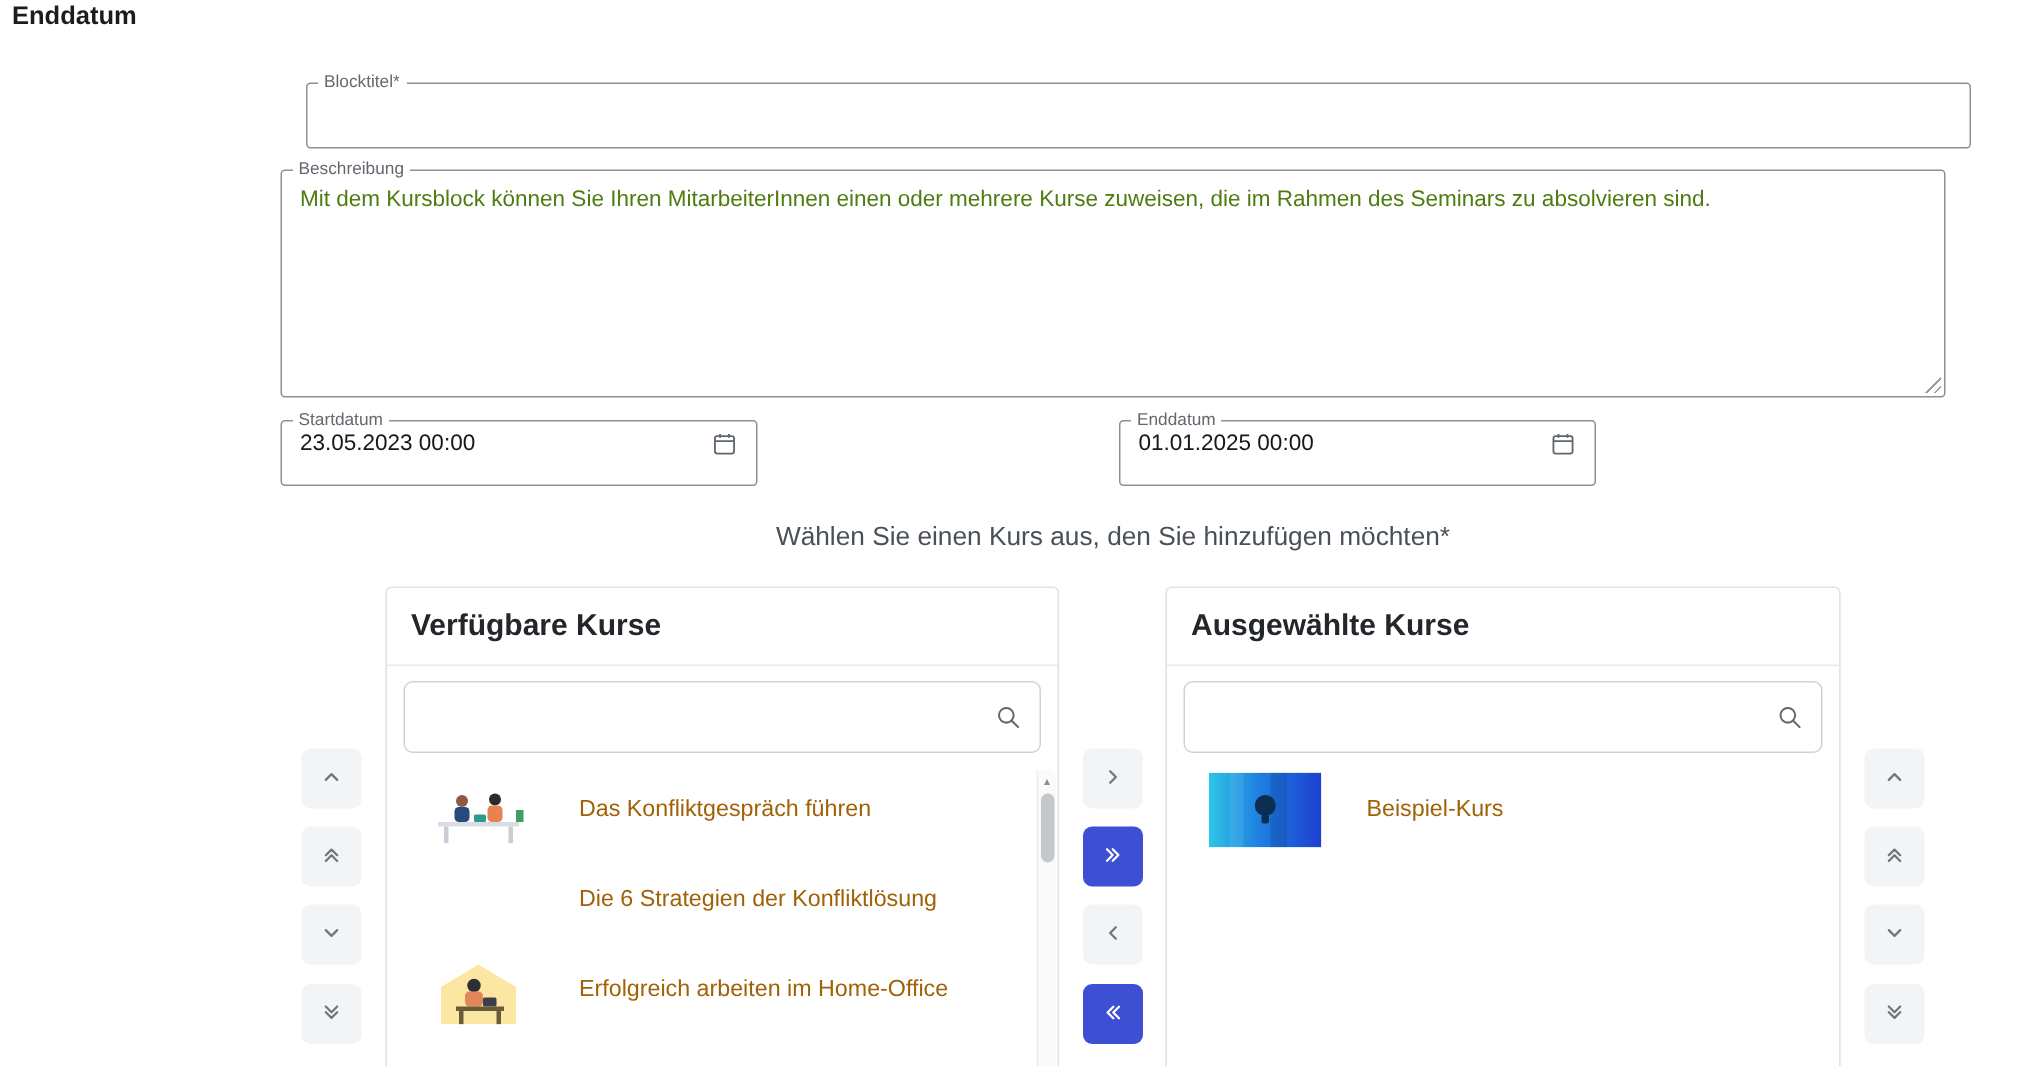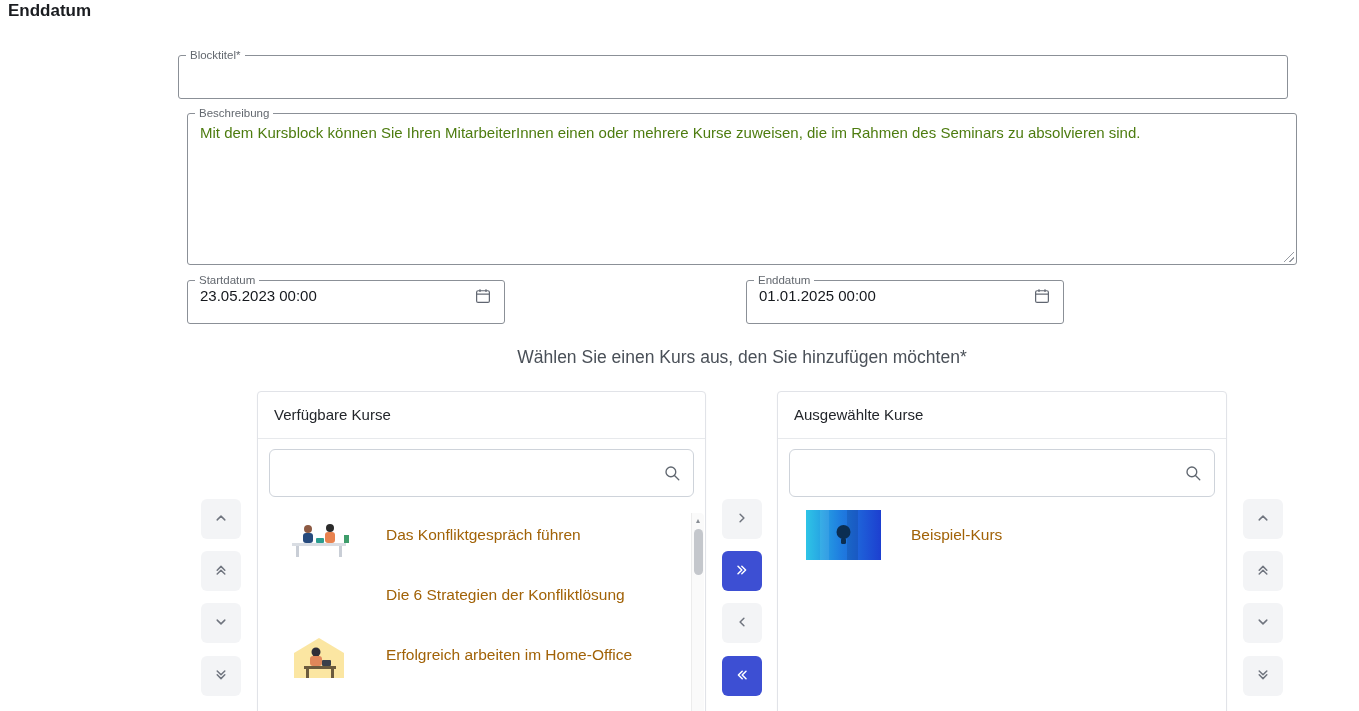--- a/index.html
+++ b/index.html
@@ -7,21 +7,21 @@
   html,body { background:#fff; }
   body { font-family:"Liberation Sans","DejaVu Sans",sans-serif; color:#1f2937; }
   .app { position:relative; width:1359px; height:711px; overflow:hidden; background:#fff; }
 
   .page-title { position:absolute; left:8px; top:1px; font-size:17px; font-weight:600; color:#1a1c20; }
 
   fieldset.field { position:absolute; border:1px solid #8b9097; border-radius:3px; background:#fff; }
   fieldset.field legend { font-size:11.5px; color:#63686f; margin-left:7px; padding:0 4px; line-height:1.1; }
   .field input.text { border:0; outline:0; width:100%; font-size:15px; color:#15181d; padding:1px 12px 6px; font-family:inherit; background:transparent; }
 
-  .f-blocktitel { left:178px; top:49px; width:1110px; height:50px; }
+  .f-blocktitel { left:204px; top:49px; width:1110px; height:50px; }
   .f-beschreibung { left:187px; top:107px; width:1110px; height:158px; }
   .f-beschreibung textarea { border:0; outline:0; resize:none; width:calc(100% - 16px); height:120px;
      font-size:15px; color:#4d7c0f; padding:2px 12px 0; font-family:inherit; line-height:1.45; background:transparent; }
   .resize-grip { position:absolute; right:2px; bottom:2px; width:11px; height:11px;
      clip-path:polygon(100% 0,100% 100%,0 100%);
      background:repeating-linear-gradient(135deg,#979ba2 0 1px,transparent 1px 4px); }
 
   .f-date { top:274px; width:318px; height:50px; }
   .f-start { left:187px; }
   .f-end { left:746px; }
@@ -30,21 +30,21 @@
   .cal-btn { background:none; border:0; cursor:pointer; display:flex; padding:0 0 0 8px; }
 
   .prompt { position:absolute; left:187px; top:347px; width:1110px; text-align:center;
      font-size:17.5px; color:#4a5058; }
 
   .panel { position:absolute; top:391px; width:449px; height:370px; border:1px solid #e1e3e8;
      border-radius:4px; background:#fff; box-shadow:0 1px 2px rgba(0,0,0,0.04); }
   .panel.source { left:257px; }
   .panel.target { left:777px; width:450px; }
   .panel-header { padding:14px 16px; border-bottom:1px solid #e7e9ec; }
-  .panel-title { font-size:15px; font-weight:400; color:#23262b; }
+  .panel-title { font-size:20px; font-weight:700; color:#23262b; }
   .panel-body { padding:10px 11px; position:relative; }
 
   .search-wrap { position:relative; }
   .search-input { width:100%; height:48px; border:1px solid #ced3da; border-radius:6px;
      padding:0 42px 0 12px; font-size:15px; outline:none; font-family:inherit; color:#15181d; }
   .search-icon { position:absolute; right:13px; top:50%; transform:translateY(-50%); display:flex; }
 
   .course-list { margin-top:8px; }
   .course-item { display:flex; align-items:center; height:60px; padding:0 16px 0 17px; cursor:pointer; }
   .thumb { width:66px; height:45px; flex:0 0 66px; margin-right:34px; display:flex; overflow:hidden; }

